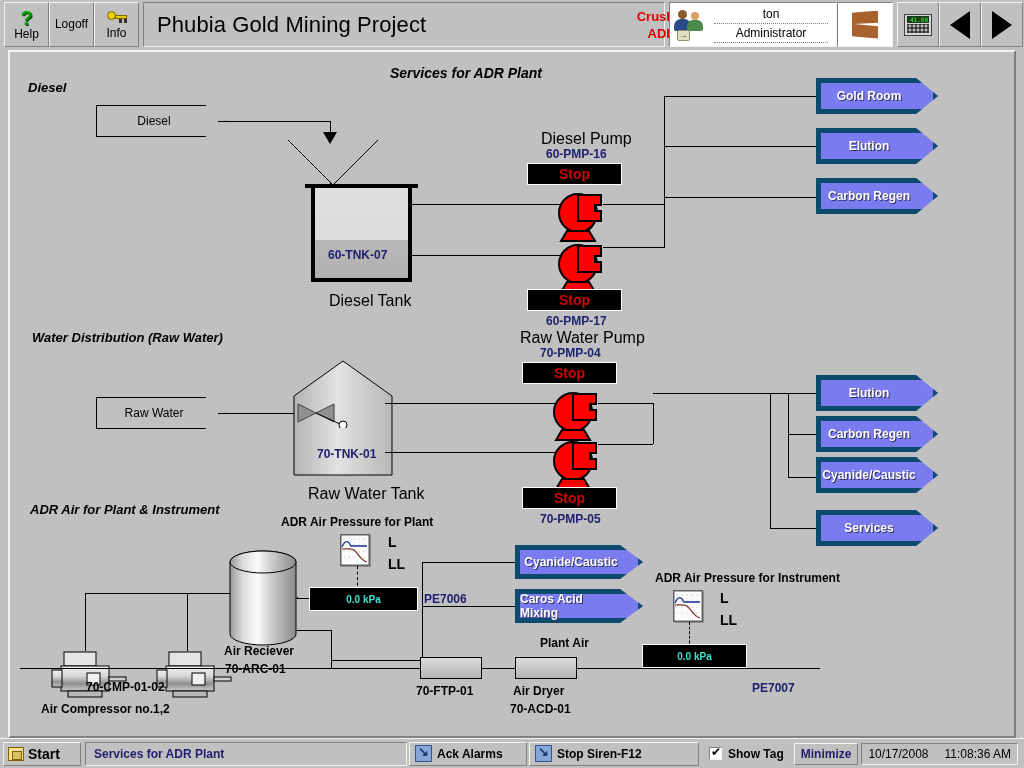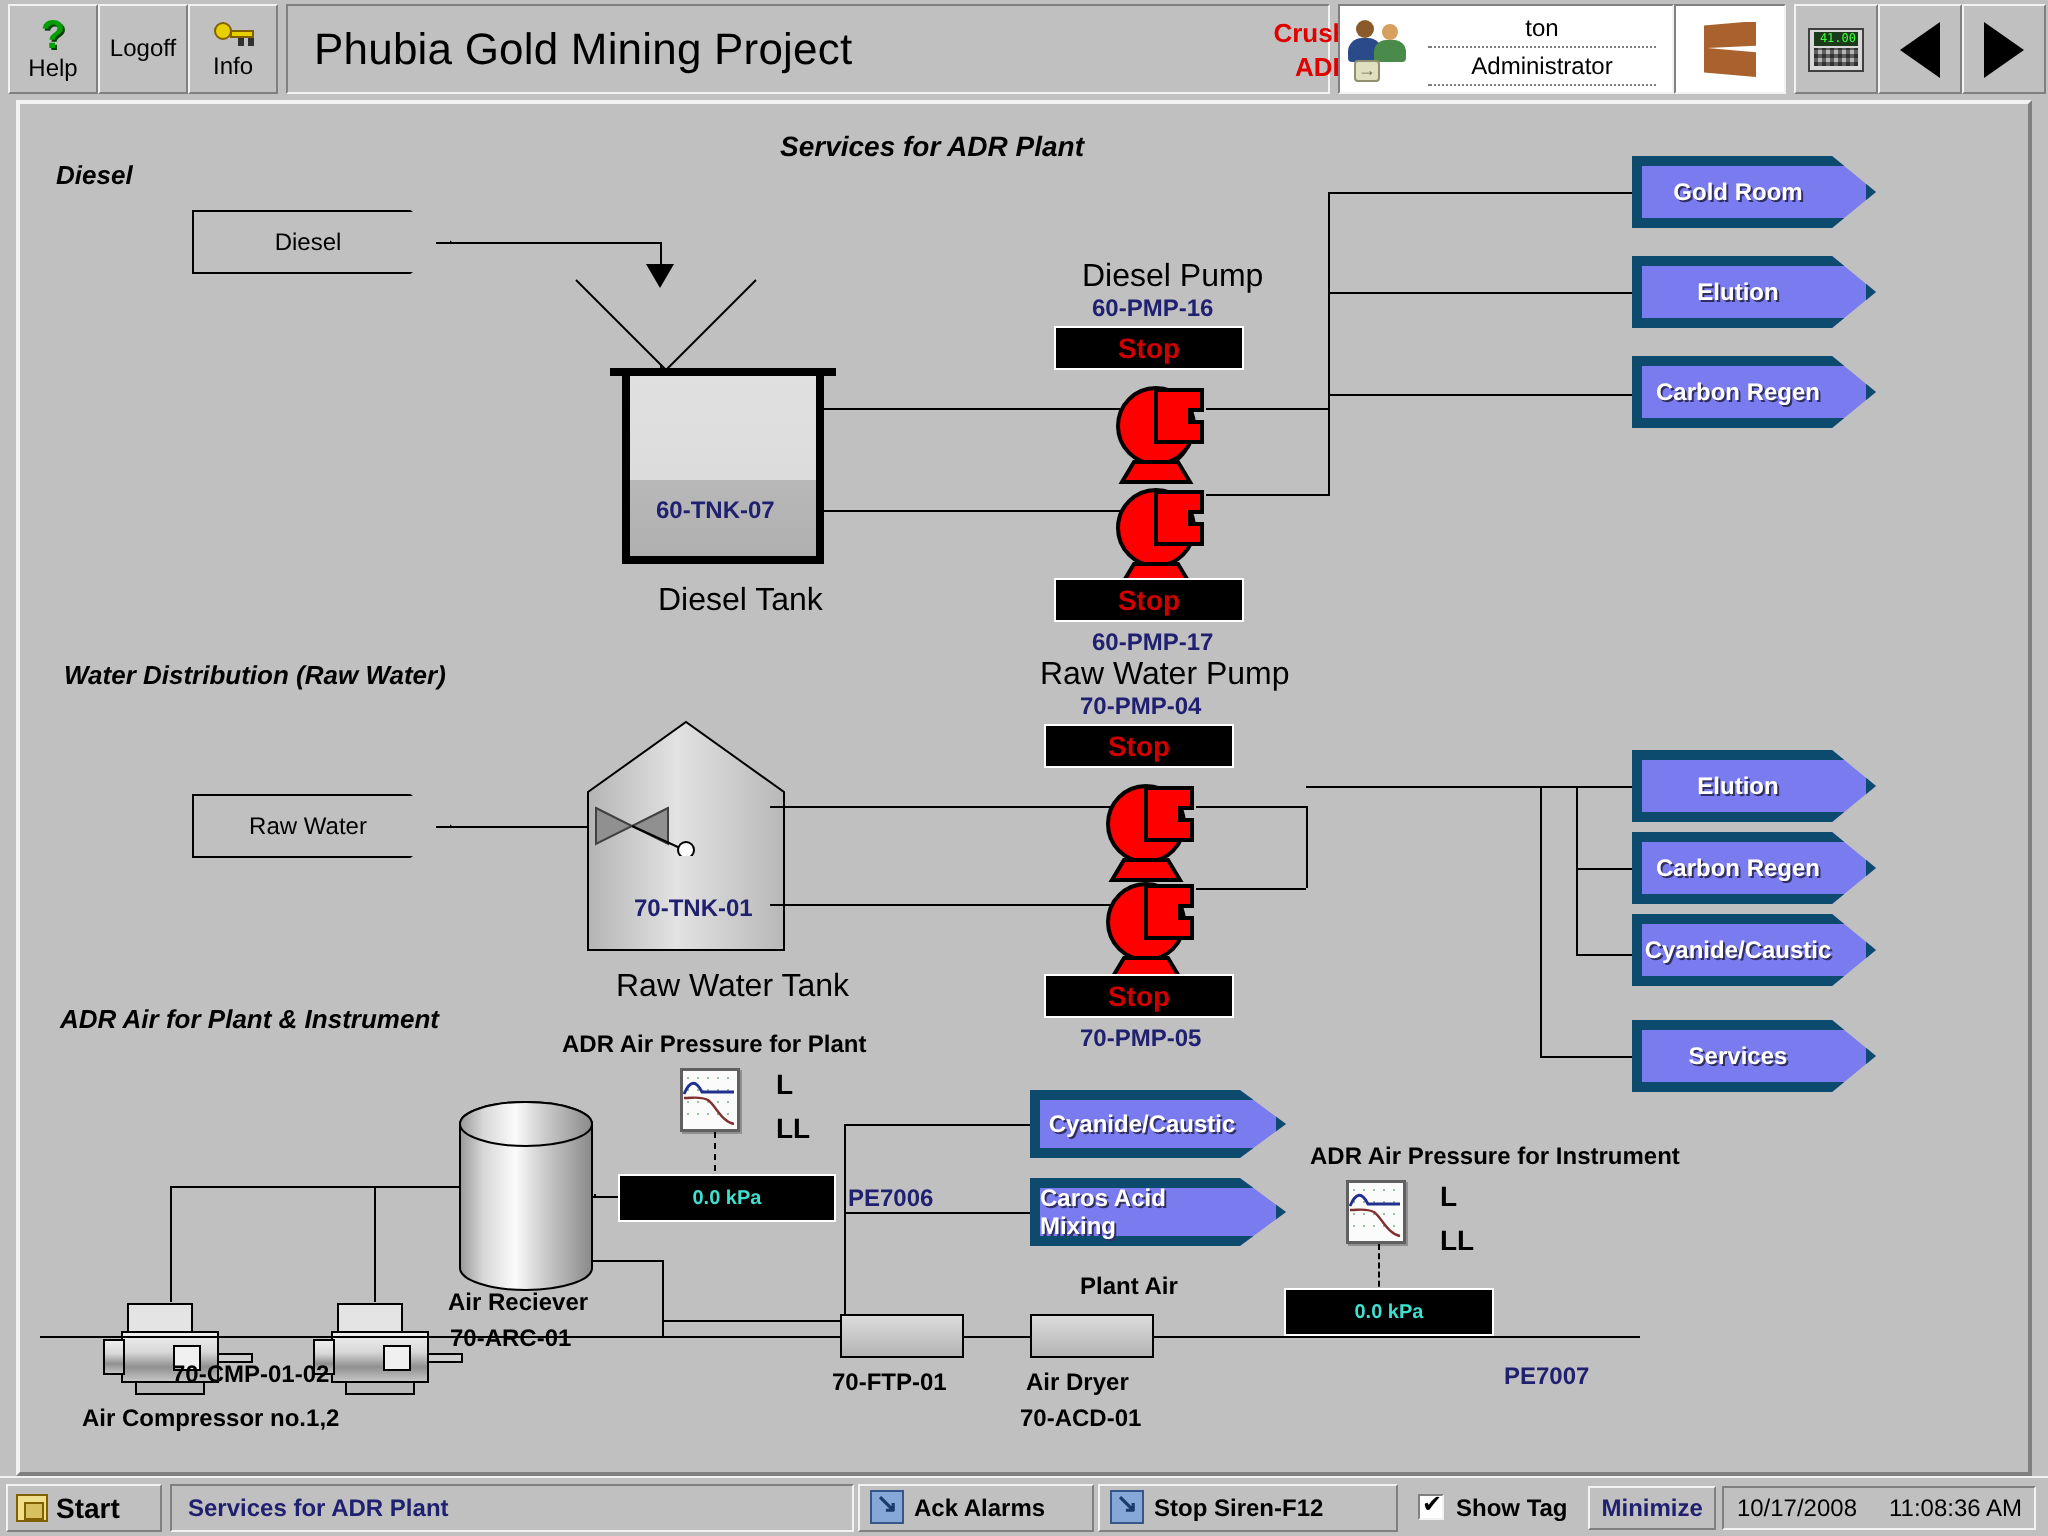--- a/index.html
+++ b/index.html
@@ -584,21 +584,21 @@
 
     <div id="sb-doc">
       <span>Services for ADR Plant</span>
     </div>
 
     <div class="sb-btn" style="width:118px;">
       <div class="dlico"></div>
       <span>Ack Alarms</span>
     </div>
 
-    <div class="sb-btn" style="width:150px;">
+    <div class="sb-btn" style="width:170px;">
       <div class="dlico"></div>
       <span>Stop Siren-F12</span>
     </div>
 
     <div id="chk-wrap">
       <div class="chkbox"></div>
       <span>Show Tag</span>
     </div>
 
     <div id="btn-min">

